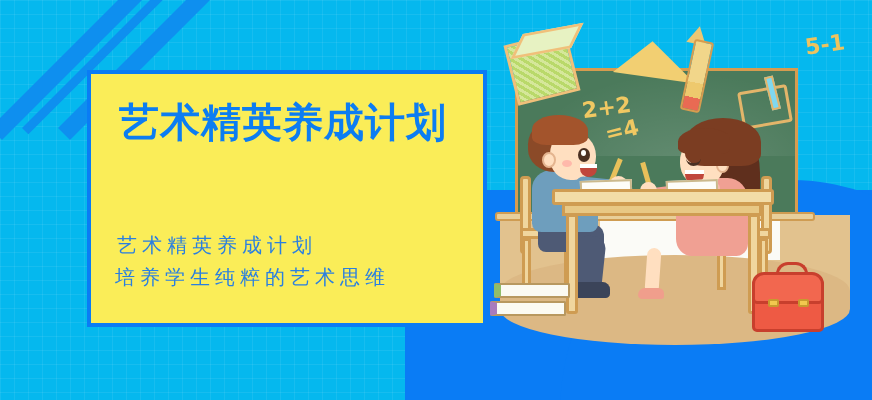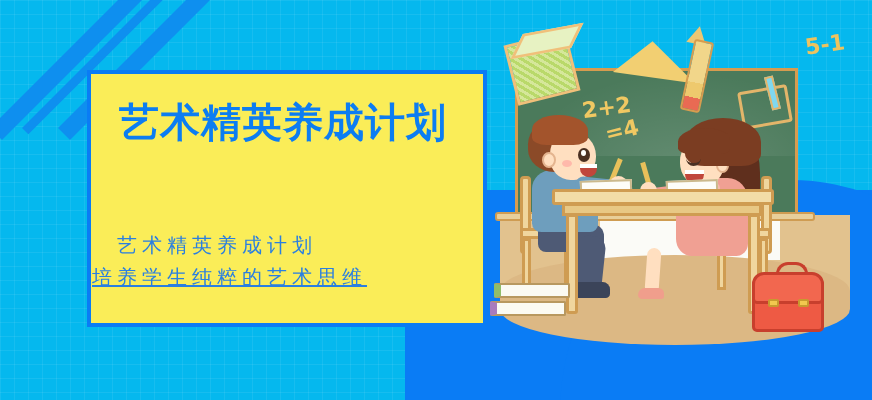--- a/index.html
+++ b/index.html
@@ -72,21 +72,21 @@
     position:absolute;left:36px;top:0;height:44px;line-height:44px;
     font-size:30px;font-weight:bold;color:#ffffff;letter-spacing:2px;
     white-space:nowrap;
   }
   .sub-line{
     position:absolute;left:26px;
     font-size:20px;color:#2a7fe0;letter-spacing:5px;white-space:nowrap;
     font-weight:normal;
   }
   .sub-1{top:158px;}
-  .sub-2{top:190px;left:1px;text-decoration:underline;}
+  .sub-2{top:190px;left:24px;}
 
   
   .illus{position:absolute;left:480px;top:0;width:392px;height:400px;}
   .floor{
     position:absolute;left:20px;top:255px;width:350px;height:90px;
     background:#dcb884;border-radius:50%/40%;
   }
   .floor-top{
     position:absolute;left:20px;top:215px;width:350px;height:80px;
     background:#e2c28e;

